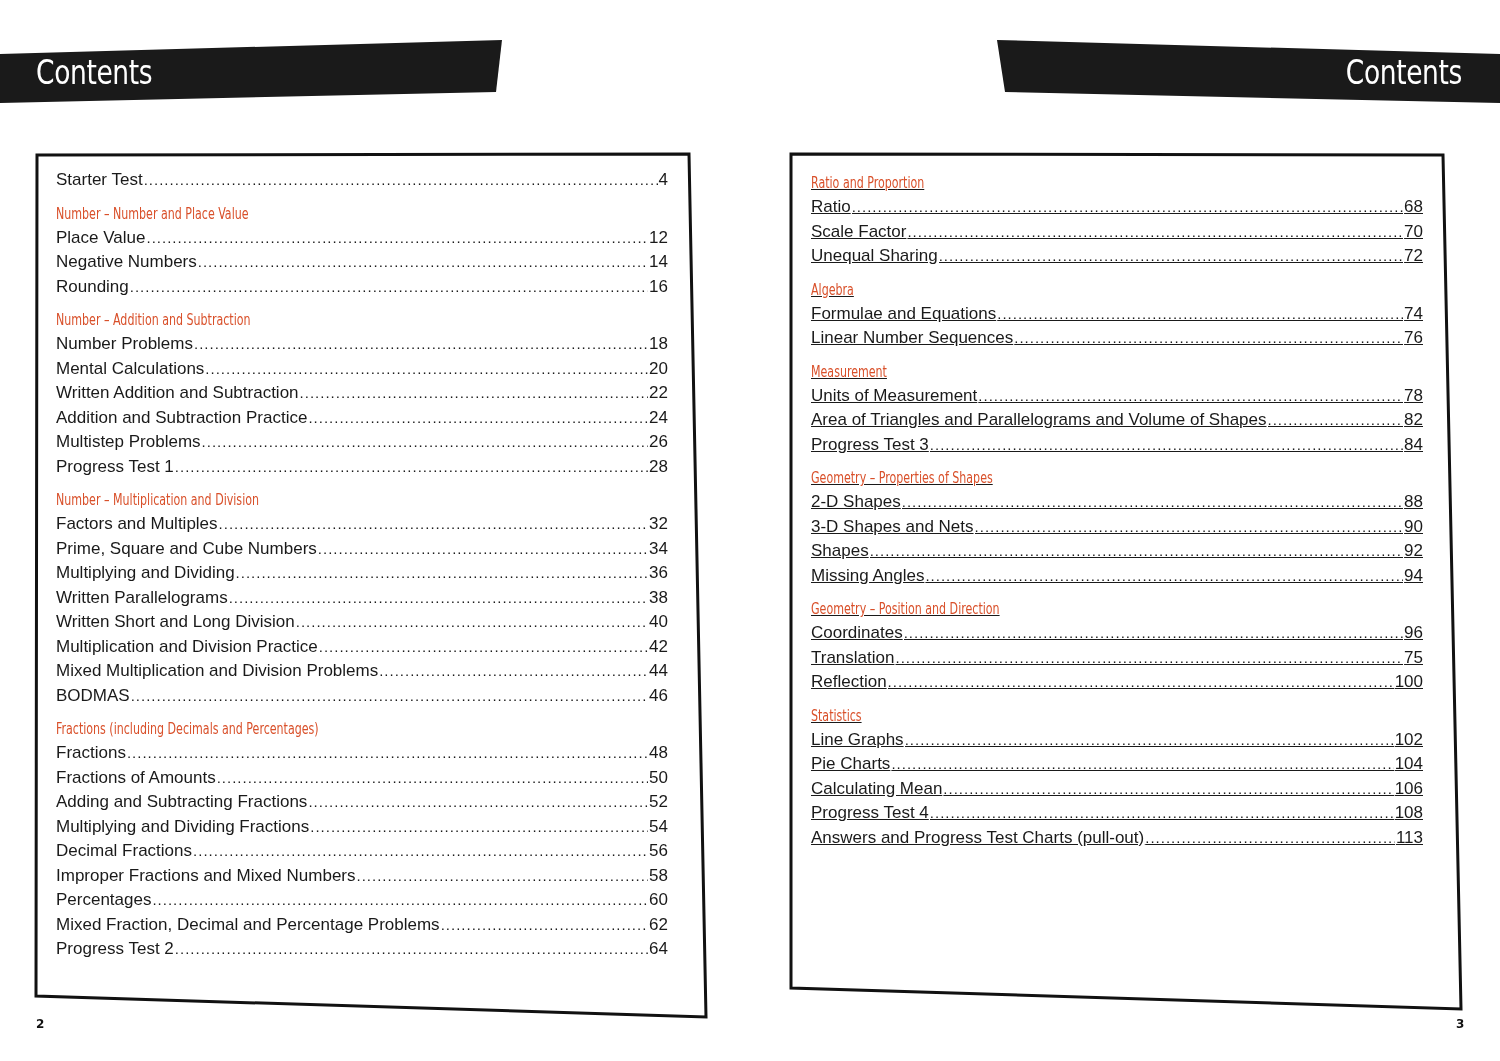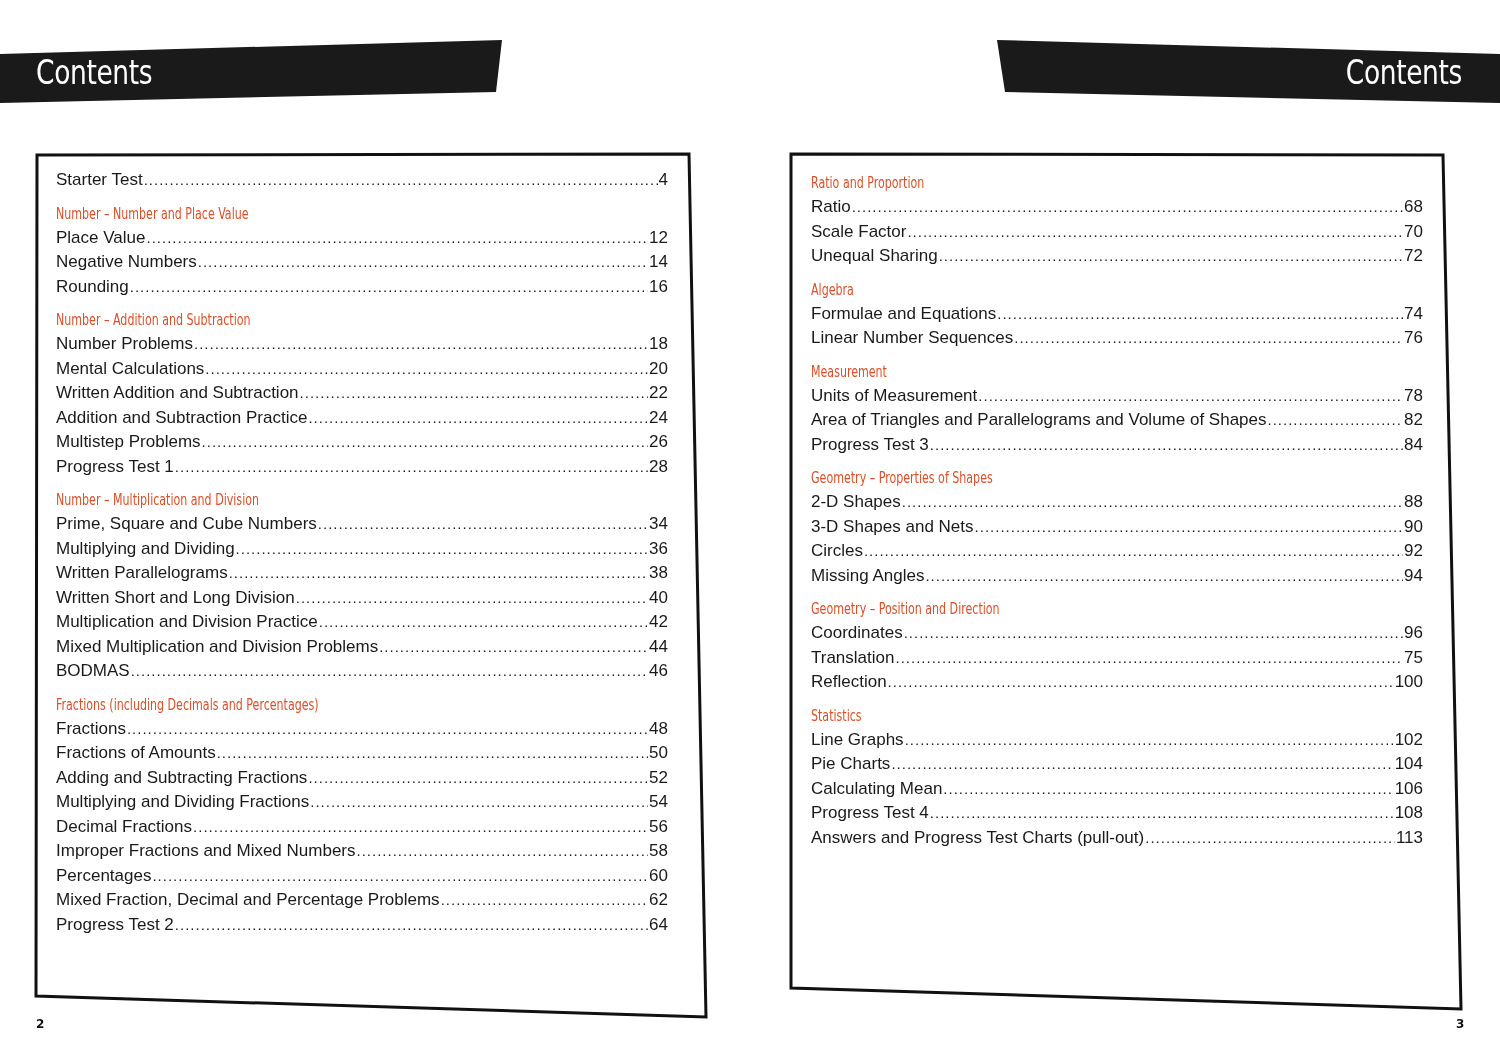--- a/index.html
+++ b/index.html
@@ -7,21 +7,21 @@
          font-family:"Liberation Sans", "DejaVu Sans", sans-serif; color:#1a1a1a; }
   .banner { position:absolute; top:0; left:0; width:1500px; height:120px; pointer-events:none; }
   .banner-title { position:absolute; top:52px; font-family:"DejaVu Sans", sans-serif;
                   font-size:34px; color:#ffffff; font-weight:normal; letter-spacing:-0.5px;
                   transform:scaleX(0.78); white-space:nowrap; }
   .banner-title.left { left:36px; transform-origin:left center; }
   .banner-title.right { right:38px; transform-origin:right center; }
   svg.frames { position:absolute; left:0; top:0; width:1500px; height:1061px; pointer-events:none; }
   .col { position:absolute; }
   .col.left { left:56px; top:168px; width:612px; }
-  .col.right { left:811px; top:172px; width:612px; }
+  .col.right { left:811px; top:172px; width:612px;text-decoration:underline; }
   .heading { font-family:"DejaVu Sans Condensed","DejaVu Sans", sans-serif; color:#d9502a;
              font-size:15px; line-height:18px; margin-top:12px; margin-bottom:3px;
              transform:scaleX(0.82); transform-origin:left center; white-space:nowrap; }
   .heading.first { margin-top:2px; }
   .row { display:flex; align-items:baseline; font-size:17px; line-height:24.5px; white-space:nowrap; }
   .row .title { flex:0 0 auto; }
   .row .dots { flex:1 1 auto; overflow:hidden; margin:0 1px; color:#1a1a1a; }
   .row .dots::before { content:"............................................................................................................................................................................................................................................"; letter-spacing:1px; font-size:15px; }
   .row .page { flex:0 0 auto; text-align:right; }
   .row.spaced { margin-top:0; }
@@ -90,20 +90,25 @@
       <span class="dots"></span>
       <span class="page">26</span>
     </div>
     <div class="row spaced">
       <span class="title">Progress Test 1</span>
       <span class="dots"></span>
       <span class="page">28</span>
     </div>
     <div class="heading">Number – Multiplication and Division</div>
     <div class="row">
+      <span class="title">Factors and Multiples</span>
+      <span class="dots"></span>
+      <span class="page">32</span>
+    </div>
+    <div class="row">
       <span class="title">Prime, Square and Cube Numbers</span>
       <span class="dots"></span>
       <span class="page">34</span>
     </div>
     <div class="row">
       <span class="title">Multiplying and Dividing</span>
       <span class="dots"></span>
       <span class="page">36</span>
     </div>
     <div class="row">
@@ -228,21 +233,21 @@
       <span class="title">2-D Shapes</span>
       <span class="dots"></span>
       <span class="page">88</span>
     </div>
     <div class="row">
       <span class="title">3-D Shapes and Nets</span>
       <span class="dots"></span>
       <span class="page">90</span>
     </div>
     <div class="row">
-      <span class="title">Circles</span>
+      <span class="title">Shapes</span>
       <span class="dots"></span>
       <span class="page">92</span>
     </div>
     <div class="row">
       <span class="title">Missing Angles</span>
       <span class="dots"></span>
       <span class="page">94</span>
     </div>
     <div class="heading">Geometry – Position and Direction</div>
     <div class="row">

